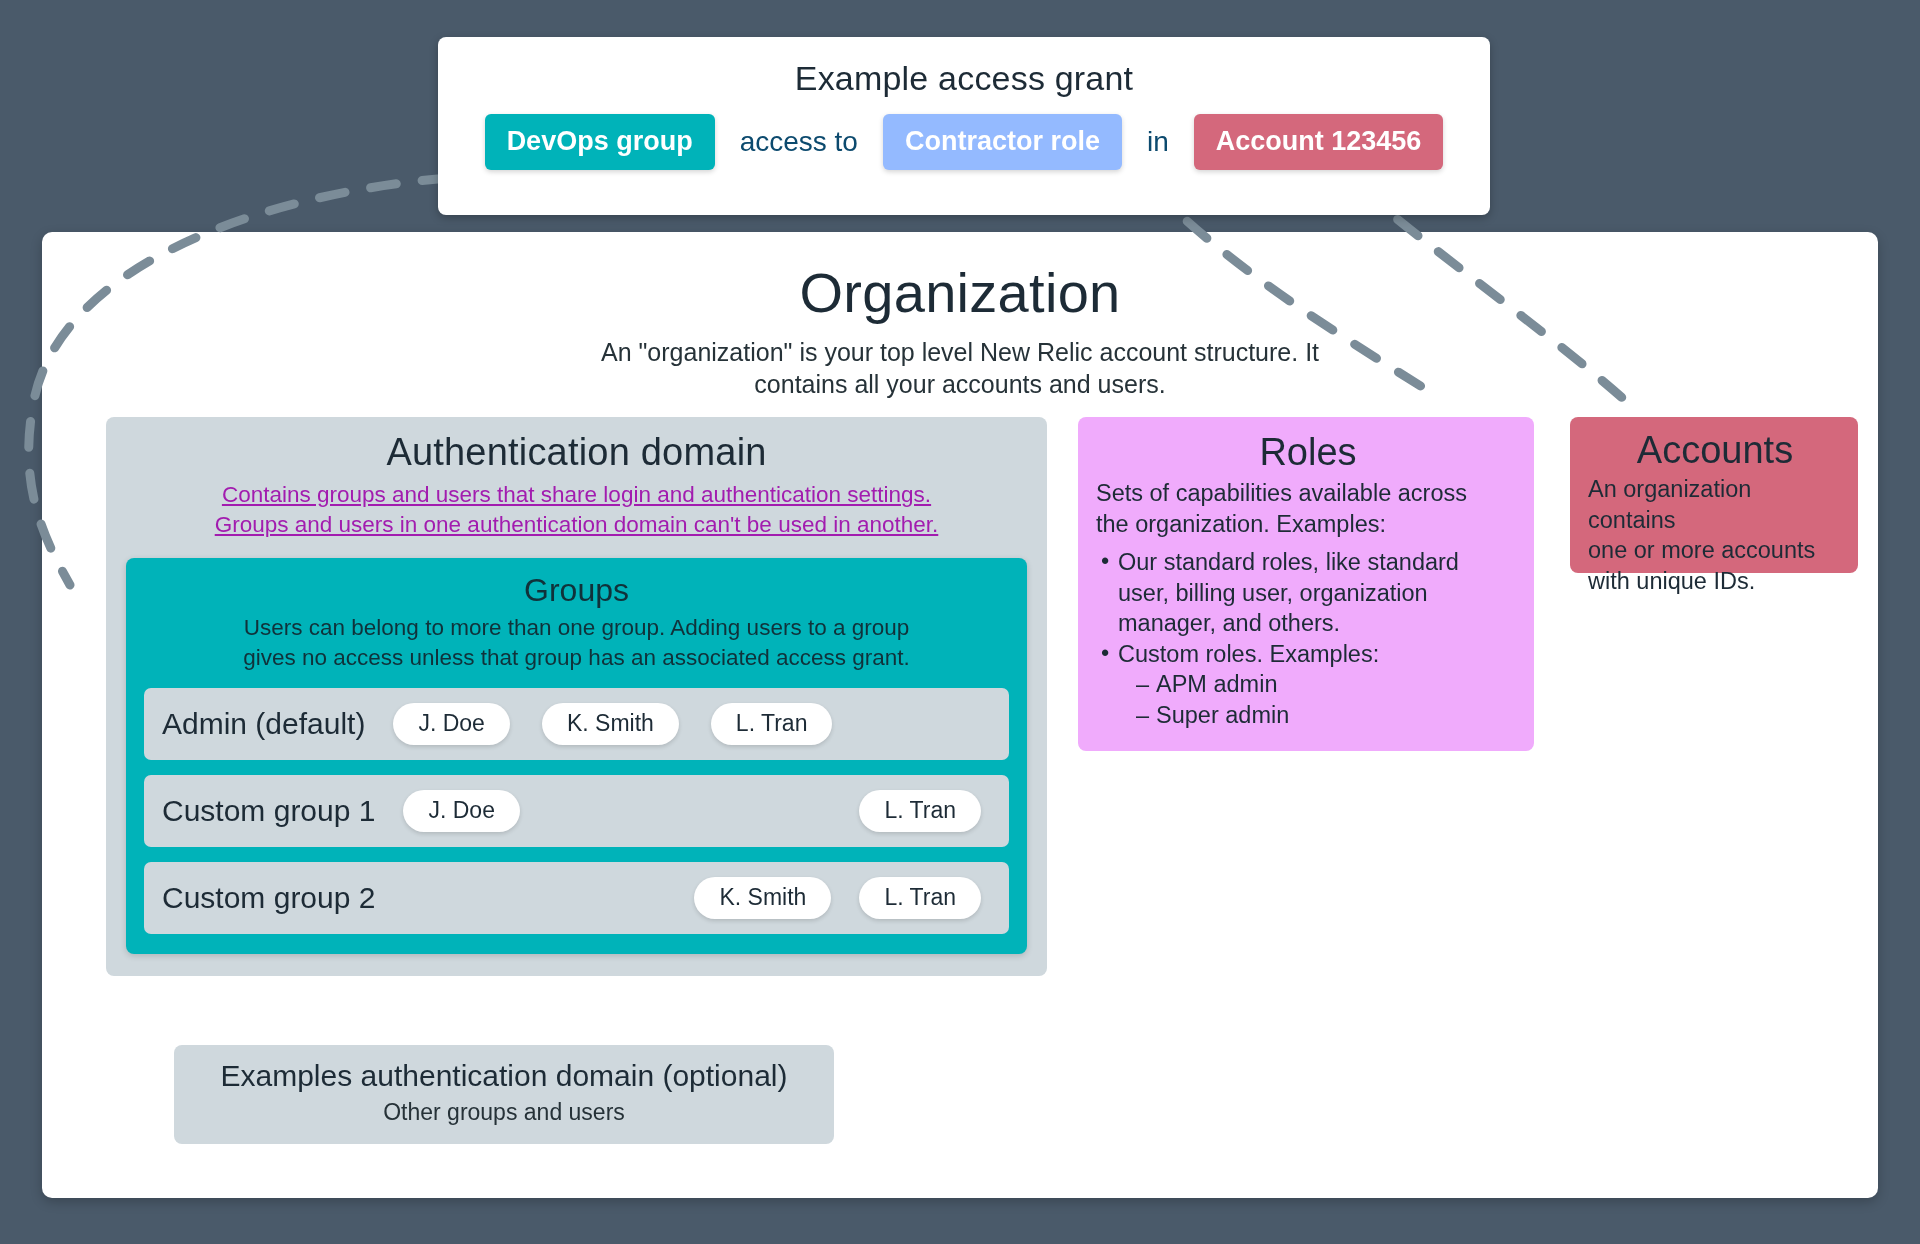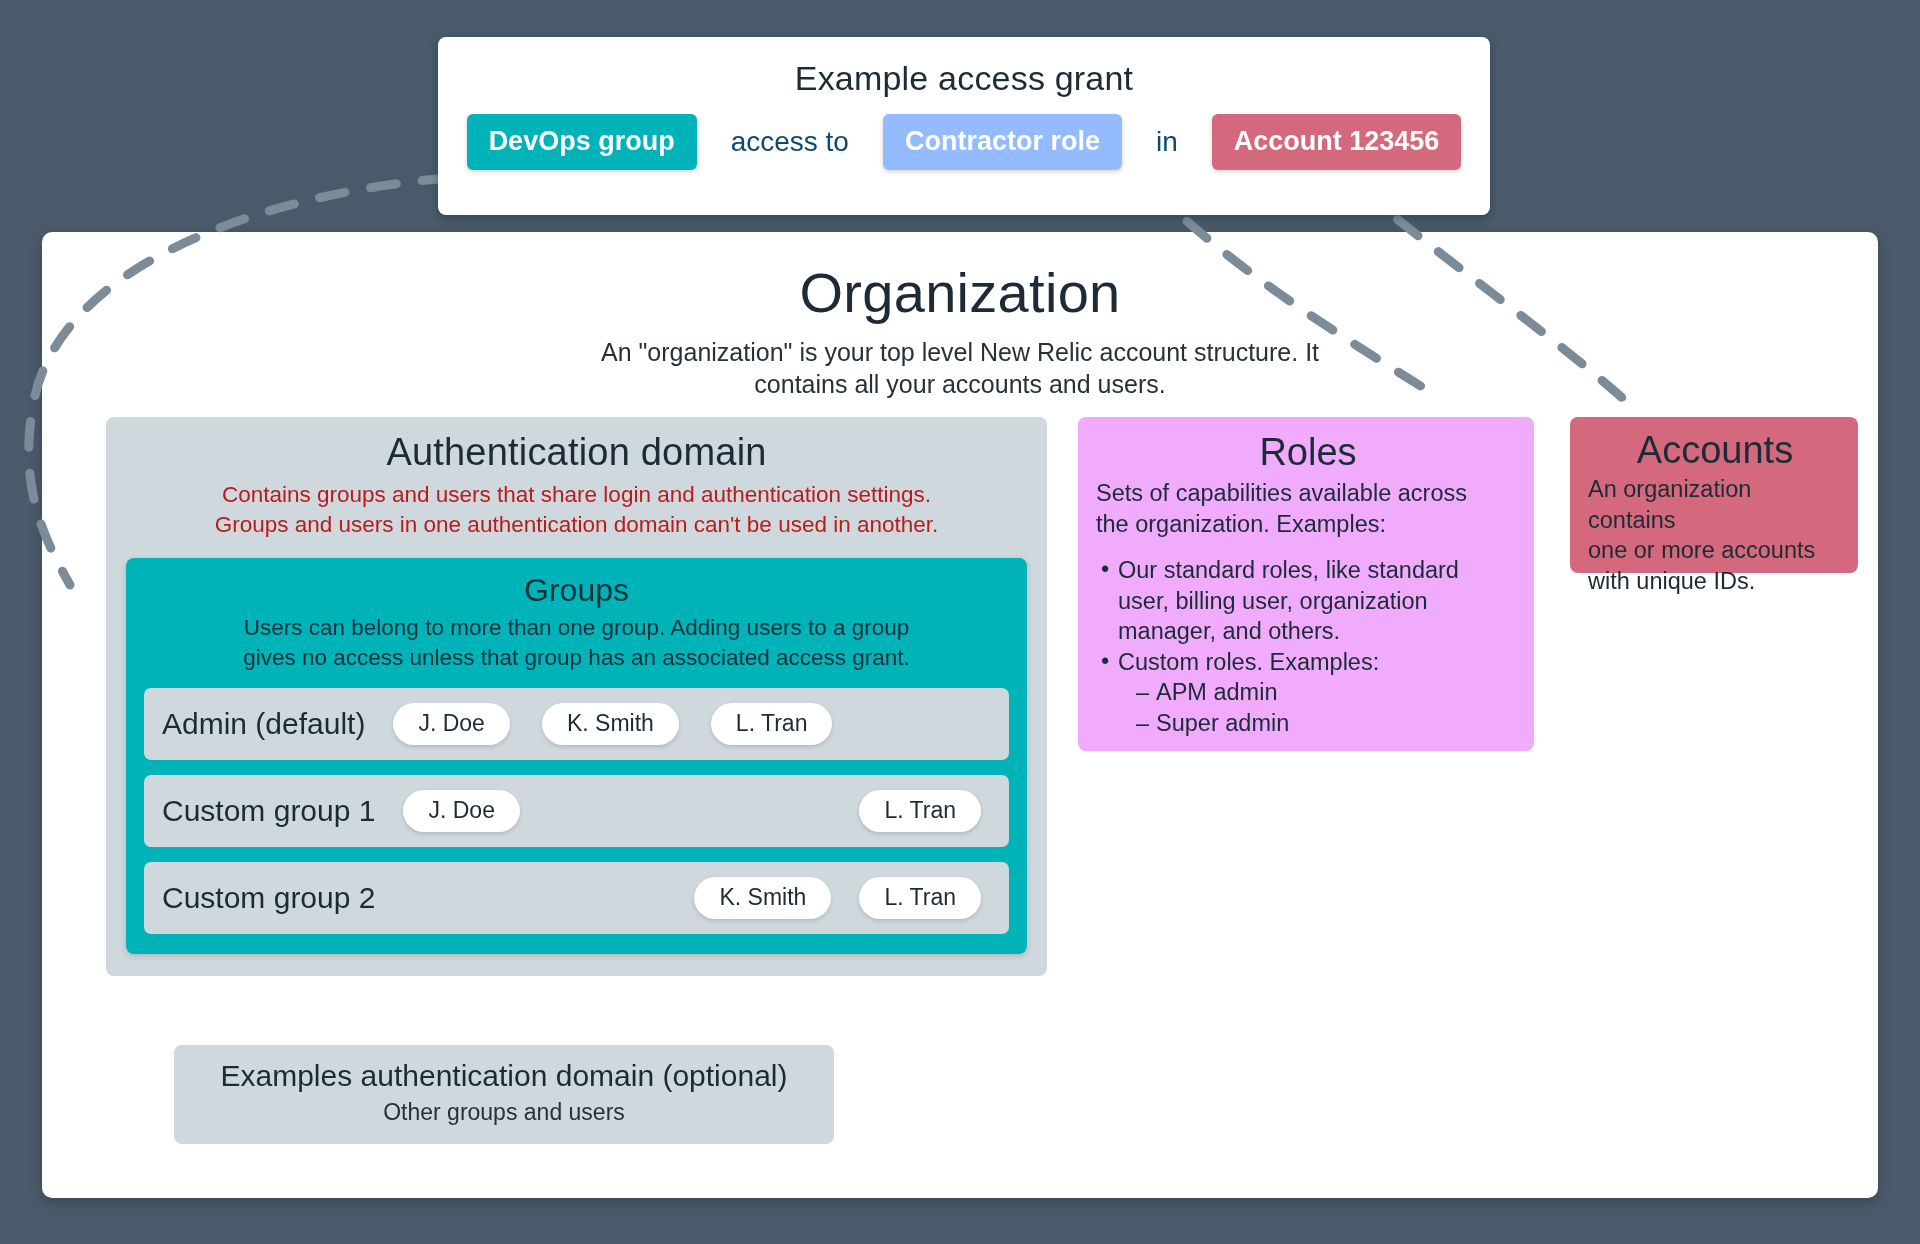--- a/index.html
+++ b/index.html
@@ -55,21 +55,21 @@
     font-size: 34px;
     font-weight: 400;
     color: #1d2b36;
     letter-spacing: 0.2px;
   }
 
   .grant-row {
     margin-top: 16px;
     display: flex;
     align-items: center;
-    gap: 17px;
+    gap: 8px;
   }
 
   .chip {
     border-radius: 6px;
     color: #ffffff;
     font-size: 27px;
     font-weight: 700;
     padding: 14px 22px 15px 22px;
     line-height: 1;
     box-shadow: 0 2px 5px rgba(0,0,0,0.17);
@@ -144,22 +144,23 @@
     font-size: 38px;
     font-weight: 400;
     color: #1d2b36;
     letter-spacing: 0.2px;
   }
 
   .auth-sub {
     text-align: center;
     font-size: 22.5px;
     line-height: 1.33;
-    color: #b91c1c;
+    color: #a21caf;
     margin-top: 6px;
+    text-decoration: underline;
   }
 
   
   .groups-panel {
     background: #00b3b9;
     border-radius: 8px;
     margin-top: 18px;
     padding: 14px 18px 20px 18px;
     box-shadow: 0 2px 6px rgba(0,0,0,0.16);
   }
@@ -263,21 +264,21 @@
   .roles-body {
     font-size: 23.5px;
     line-height: 1.30;
     color: #1d2b36;
     margin-top: 4px;
   }
   .roles-intro { white-space: nowrap; }
   .roles-intro span { display: block; }
   ul.roles-list {
     list-style: none;
-    margin-top: 16px;
+    margin-top: 8px;
   }
   ul.roles-list > li {
     position: relative;
     padding-left: 22px;
     margin-top: 0;
   }
   ul.roles-list > li::before {
     content: "\2022";
     position: absolute;
     left: 5px;

